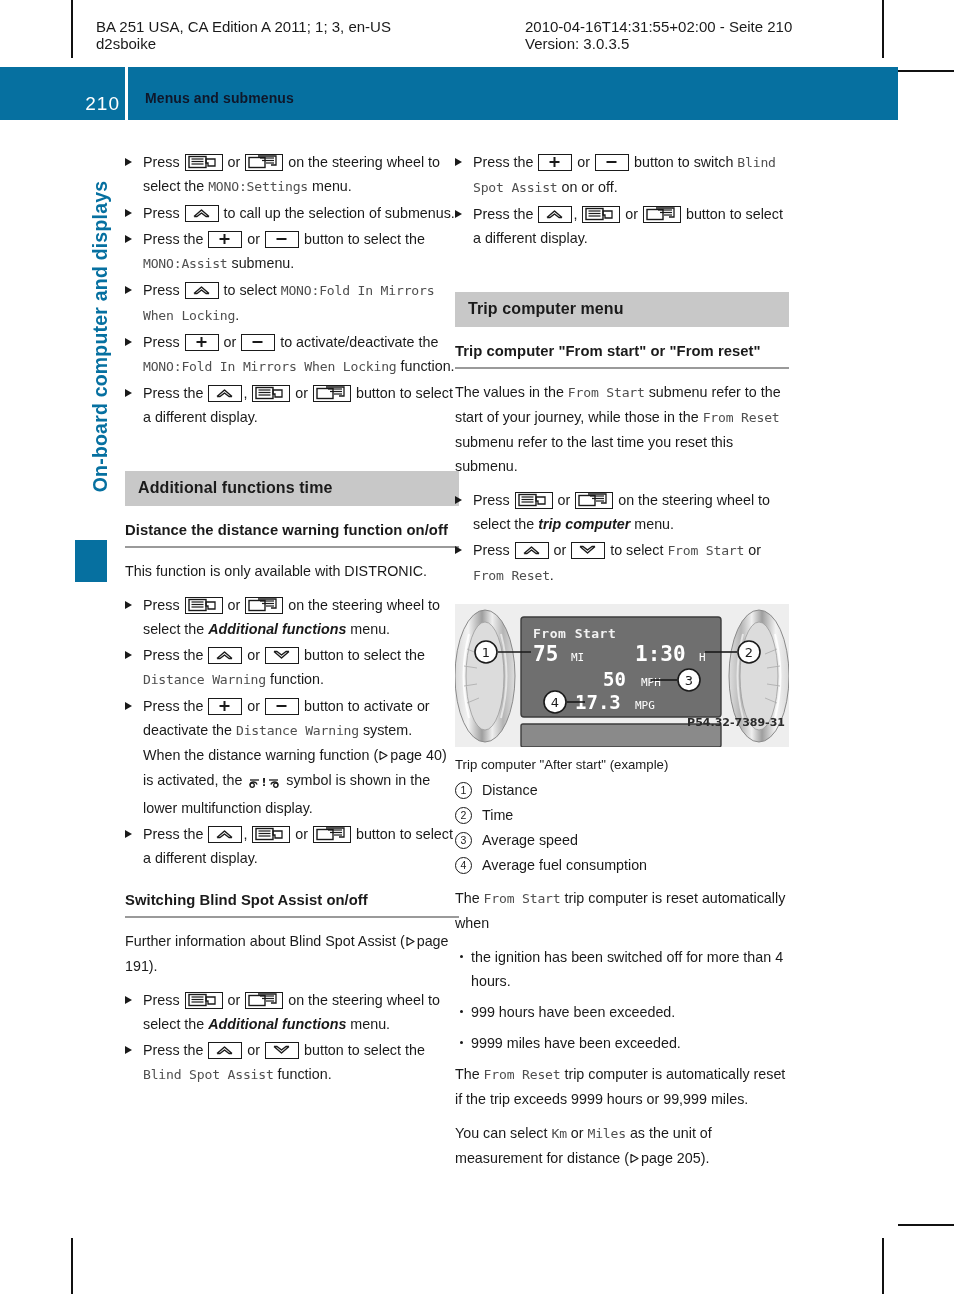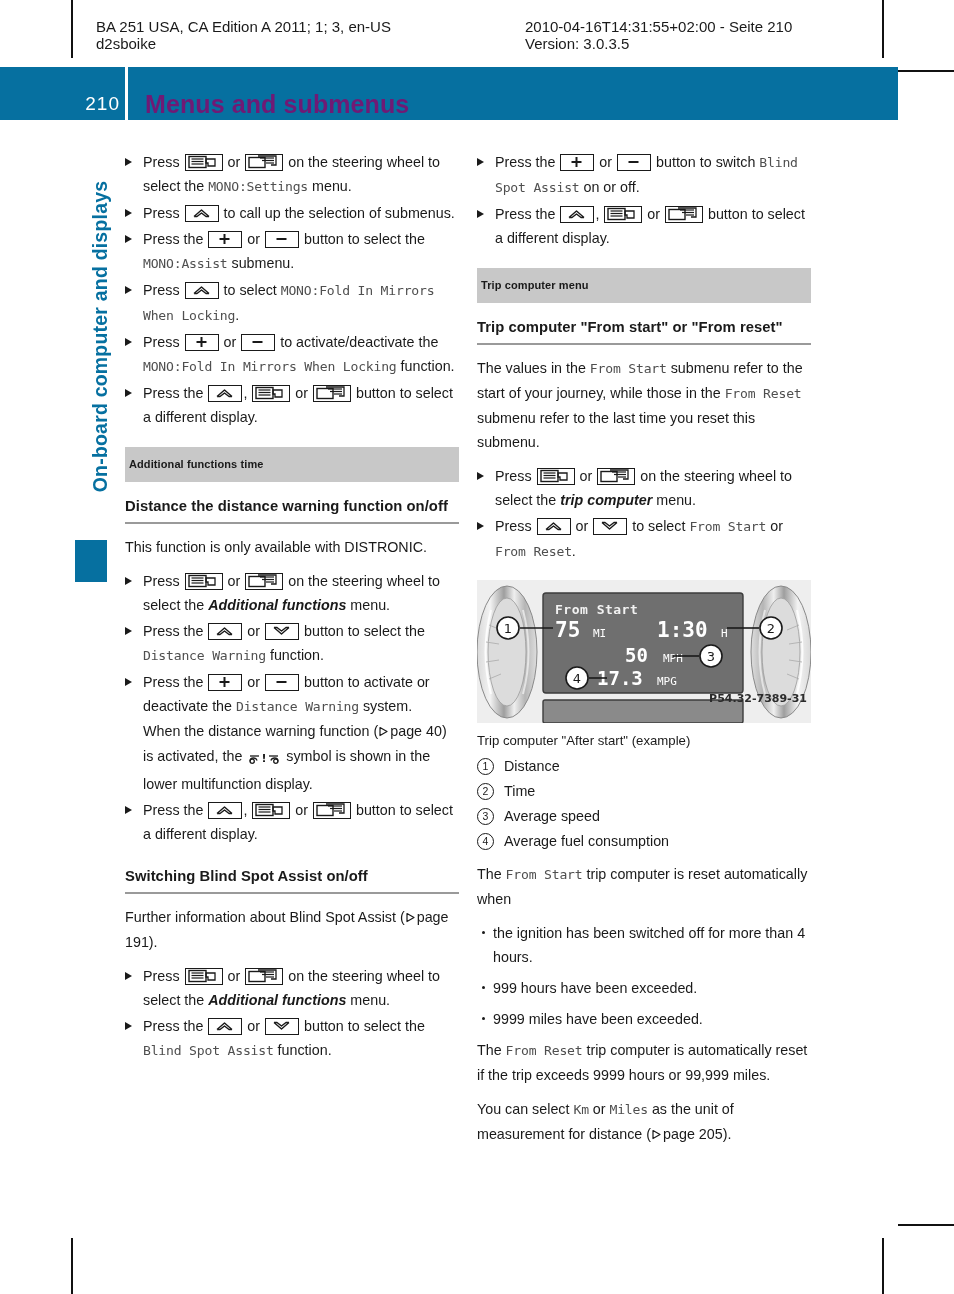--- a/index.html
+++ b/index.html
@@ -54,23 +54,23 @@
   }
   .header-divider {
     position: absolute;
     left: 125px; top: 67px;
     width: 2.5px; height: 53px;
     background: #ffffff;
   }
   .header-title {
     position: absolute;
     left: 145px; top: 90px;
-    font-size: 25px;
+    font-size: 14px;
     font-weight: 700;
-    color: #701a75;
+    color: #0f172a;
     letter-spacing: 0.1px;
   }
 
   
   .chapter-tab-text {
     position: absolute;
     left: -110px;
     top: 325px;
     width: 420px;
     transform: rotate(-90deg);
@@ -91,21 +91,21 @@
 
   
   .col {
     position: absolute;
     top: 150px;
     width: 334px;
     font-size: 14.3px;
     line-height: 24px;
   }
   .col-left  { left: 125px; }
-  .col-right { left: 477px; }
+  .col-right { left: 455px; }
 
   .para {
     margin-bottom: 10px;
     text-align: left;
   }
 
   
   .mono {
     font-family: "DejaVu Sans Mono", "Liberation Mono", monospace;
     font-size: 13.1px;
@@ -142,24 +142,24 @@
     position: absolute;
     left: 5px; top: 10px;
     width: 3.4px; height: 3.4px;
     border-radius: 50%;
     background: #1a1a1a;
   }
 
   
   .section-banner {
     background: #c8c8c8;
-    font-size: 11px;
+    font-size: 16px;
     font-weight: 700;
-    padding: 5px 0 6px 4px;
-    margin: 18px 0 14px 0;
+    padding: 5px 0 6px 13px;
+    margin: 42px 0 14px 0;
     letter-spacing: 0.1px;
   }
 
   
   .subhead {
     font-size: 14.8px;
     font-weight: 700;
     line-height: 20px;
     margin-bottom: 6px;
     letter-spacing: 0.05px;

